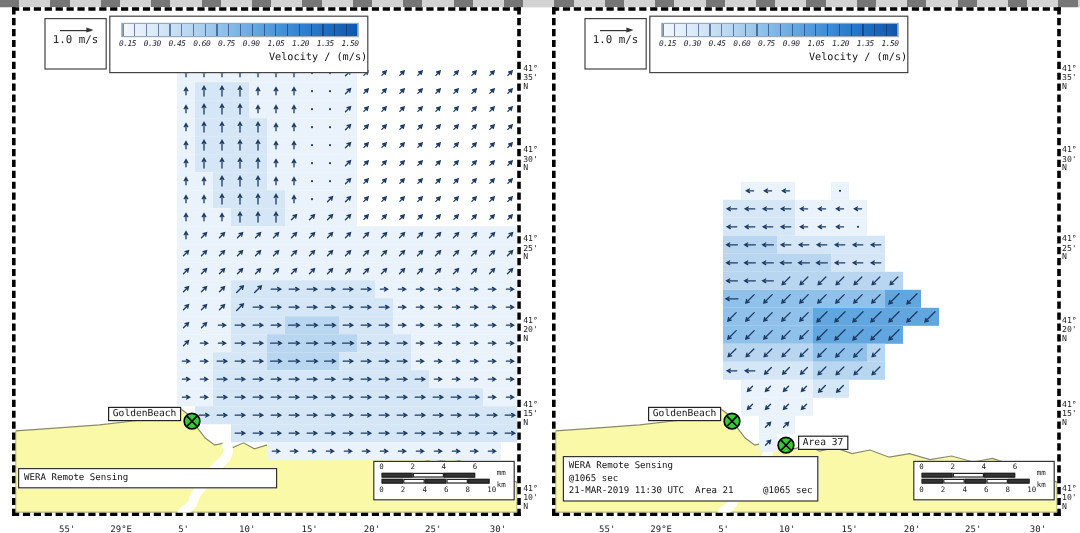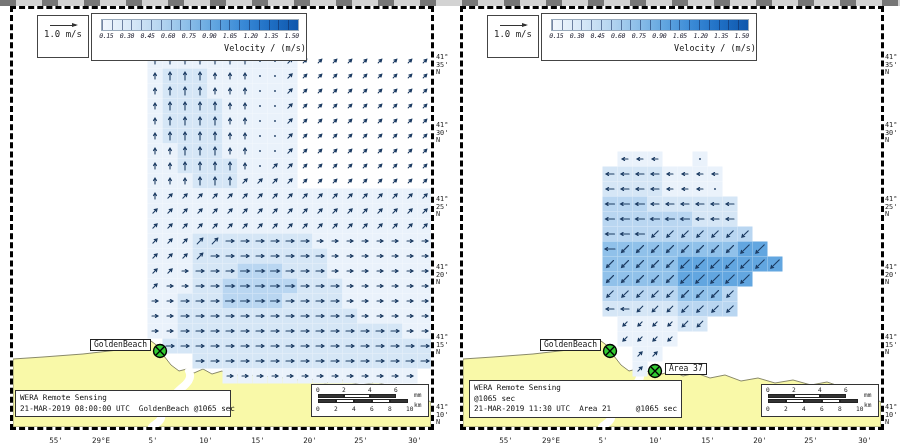--- a/index.html
+++ b/index.html
@@ -813,21 +813,20 @@
           <span>0.90</span>
           <span>1.05</span>
           <span>1.20</span>
           <span>1.35</span>
           <span>1.50</span>
         </div>
       <div class="cbar-title">Velocity / (m/s)</div>
     </div>
     <div class="infobox">
         <div class="infoline"><span>WERA Remote Sensing</span></div>
-        <div class="infoline"><span>21-MAR-2019 08:00:00 UTC  GoldenBeach @1065 sec</span></div>
       </div>
     <div class="sbar">
         <span style="left: 4px; top: 2px;">0</span>
         <span style="left: 30px; top: 2px;">2</span>
         <span style="left: 56px; top: 2px;">4</span>
         <span style="left: 82px; top: 2px;">6</span>
         <span style="left: 102px; top: 7px;">mm</span>
         <div class="seg" style="left: 6px; top: 9px; width: 26px; background: rgb(51, 51, 51);"></div>
         <div class="seg" style="left: 32px; top: 9px; width: 26px; background: rgb(255, 255, 255);"></div>
         <div class="seg" style="left: 58px; top: 9px; width: 26px; background: rgb(51, 51, 51);"></div>

